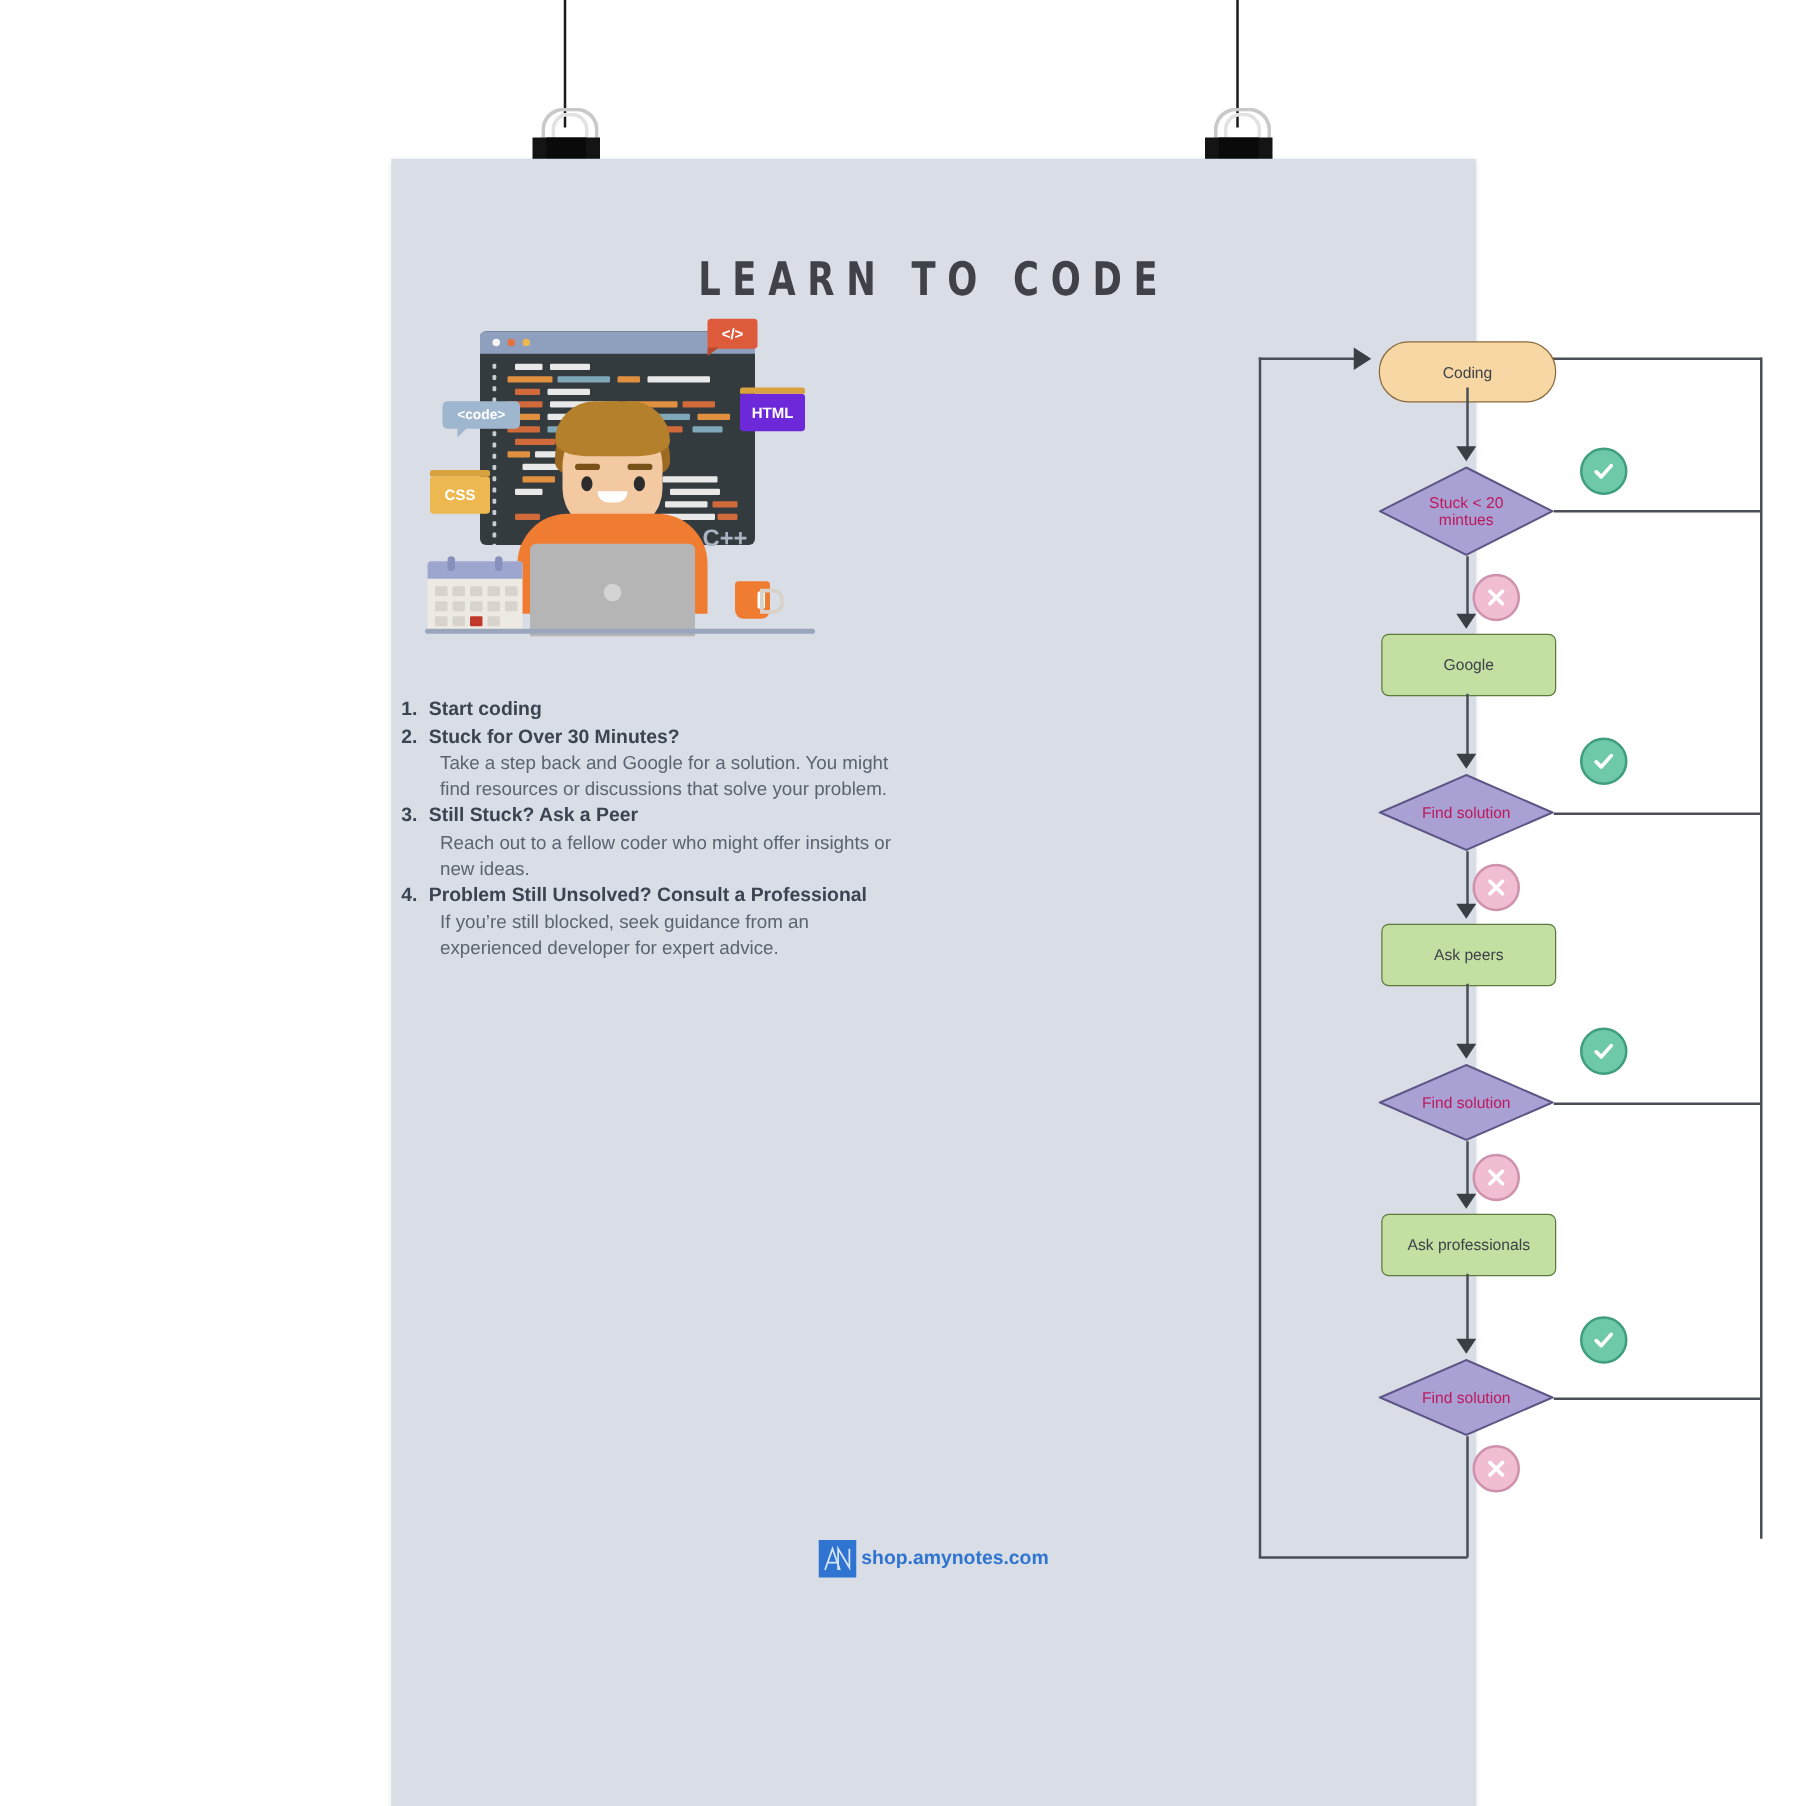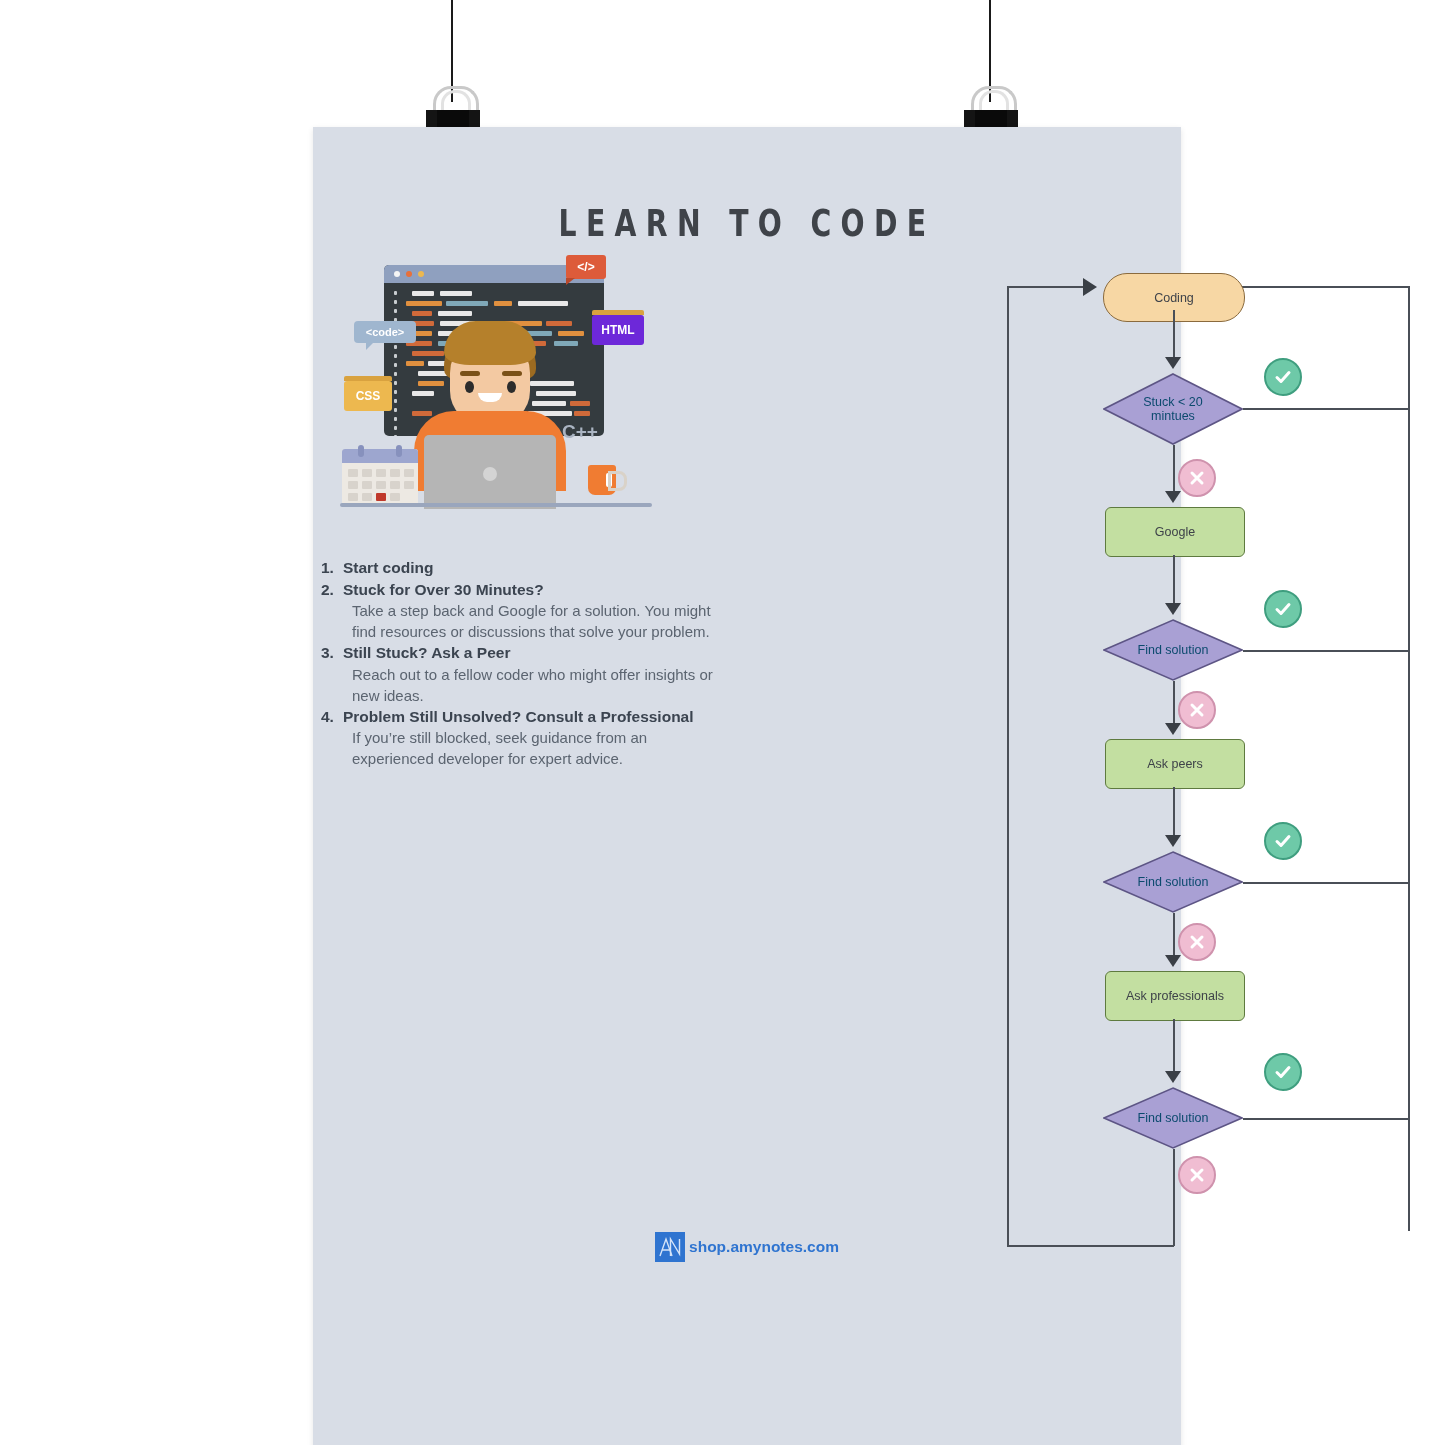--- a/index.html
+++ b/index.html
@@ -100,21 +100,21 @@
     border-top:9px solid transparent;border-bottom:9px solid transparent;border-left:14px solid #3a3f46;}
   .arrow-left{position:absolute;width:0;height:0;
     border-top:9px solid transparent;border-bottom:9px solid transparent;border-right:14px solid #3a3f46;}
   .node{position:absolute;display:flex;align-items:center;justify-content:center;
     text-align:center;font-size:12.5px;color:#3e4249;line-height:14px;}
   .node-start{background:#f7d7a4;border:1.6px solid #8a6a3d;border-radius:24px;}
   .node-proc{background:#c2deA0;background:#c3dfa1;border:1.6px solid #5e7a3f;border-radius:6px;}
   .dec-wrap{position:absolute;}
   .dec-label{position:absolute;left:0;top:0;width:100%;height:100%;
     display:flex;align-items:center;justify-content:center;
-    font-size:12.5px;color:#0c4a6e;line-height:14px;text-align:center;}
+    font-size:12.5px;color:#be185d;line-height:14px;text-align:center;}
   .mark{position:absolute;width:34px;height:34px;border-radius:50%;
     display:flex;align-items:center;justify-content:center;}
   .mark-yes{background:#6ec9a8;border:2px solid #3f9e7f;}
   .mark-no{background:#f0bdd2;border:2px solid #cf92ad;}
   .mark svg{display:block;}
 
   
   #footer{position:absolute;left:0;top:1105px;width:100%;
     display:flex;align-items:center;justify-content:center;gap:4px;}
   .logo-box{width:30px;height:30px;background:#2f74d0;display:flex;align-items:center;

